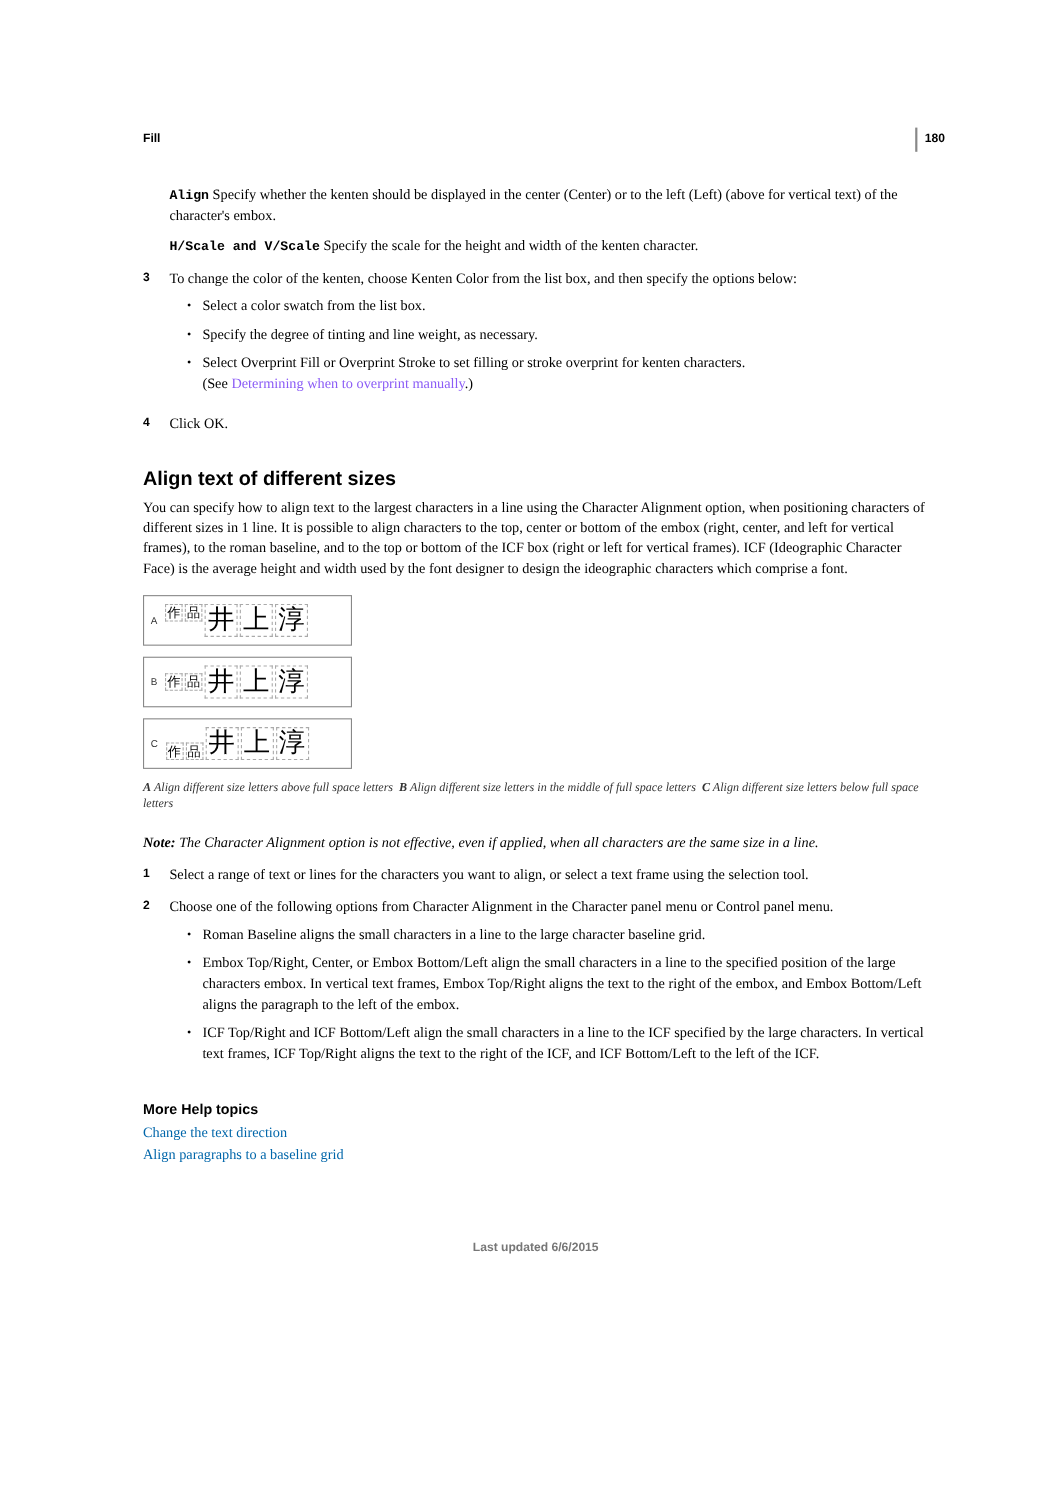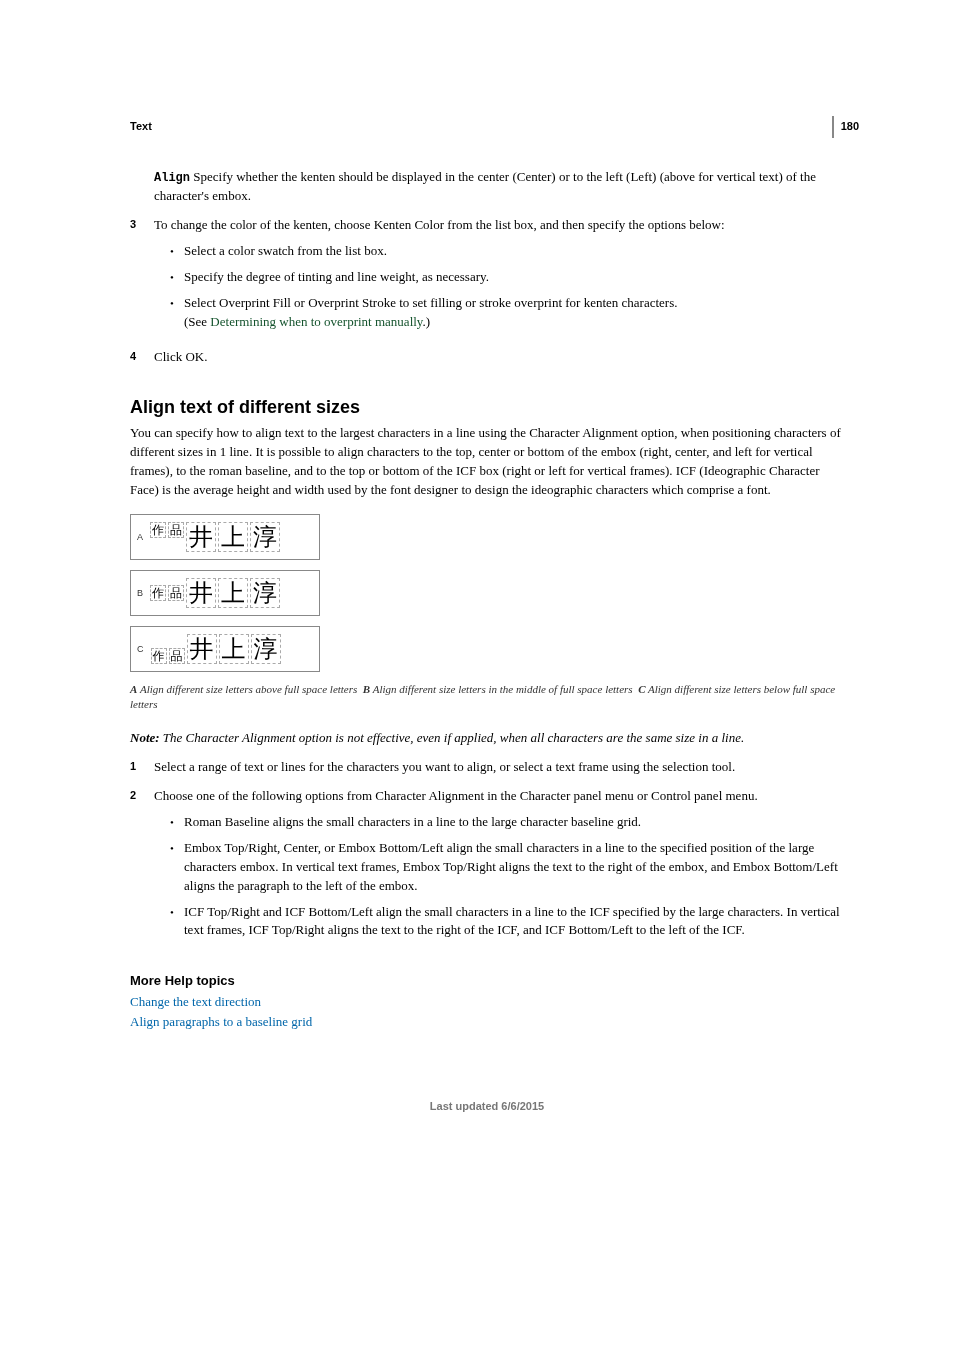--- a/index.html
+++ b/index.html
@@ -77,21 +77,21 @@
   .ul-body {
     flex: 1;
   }
   h2.section {
     font-family: "Myriad Pro", Arial, sans-serif;
     font-weight: bold;
     font-size: 18px;
     margin: 30px 0 6px 0;
   }
   .link {
-    color: #14532d;
+    color: #8b5cf6;
   }
   .figure {
     margin: 14px 0 6px 0;
   }
   .fig-row {
     display: flex;
     align-items: center;
     border: 1px solid #888;
     width: 188px;
     height: 44px;
@@ -170,26 +170,30 @@
     margin-top: 70px;
   }
 </style>
 </head>
 <body>
 
 <div class="page">
   <div class="page-num-bar"></div>
   <div class="page-num">180</div>
 
-  <div class="chapter">Text</div>
+  <div class="chapter">Fill</div>
 
   <div class="body-text" style="margin-left:24px;">
     <div class="def-line">
       <span class="def-term">Align</span>
       <span>Specify whether the kenten should be displayed in the center (Center) or to the left (Left) (above for vertical text) of the character's embox.</span>
+    </div>
+    <div class="def-line">
+      <span class="def-term">H/Scale and V/Scale</span>
+      <span>Specify the scale for the height and width of the kenten character.</span>
     </div>
   </div>
 
   <div class="body-text" style="margin-left:24px;">
     <div class="ol-item">
       <div class="ol-num">3</div>
       <div class="ol-body">
         <div>To change the color of the kenten, choose Kenten Color from the list box, and then specify the options below:</div>
         <div class="ul-item">
           <div class="bullet">•</div>

